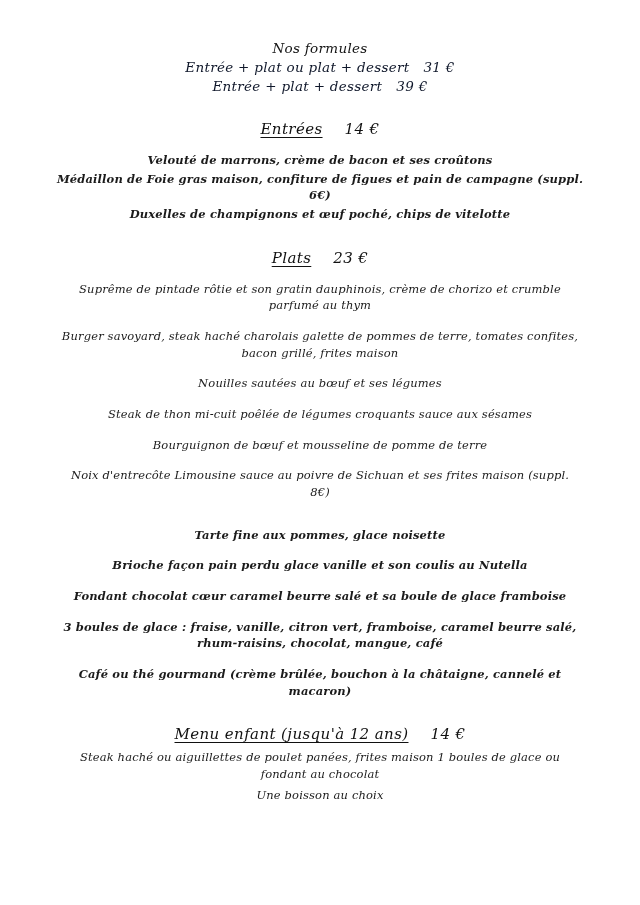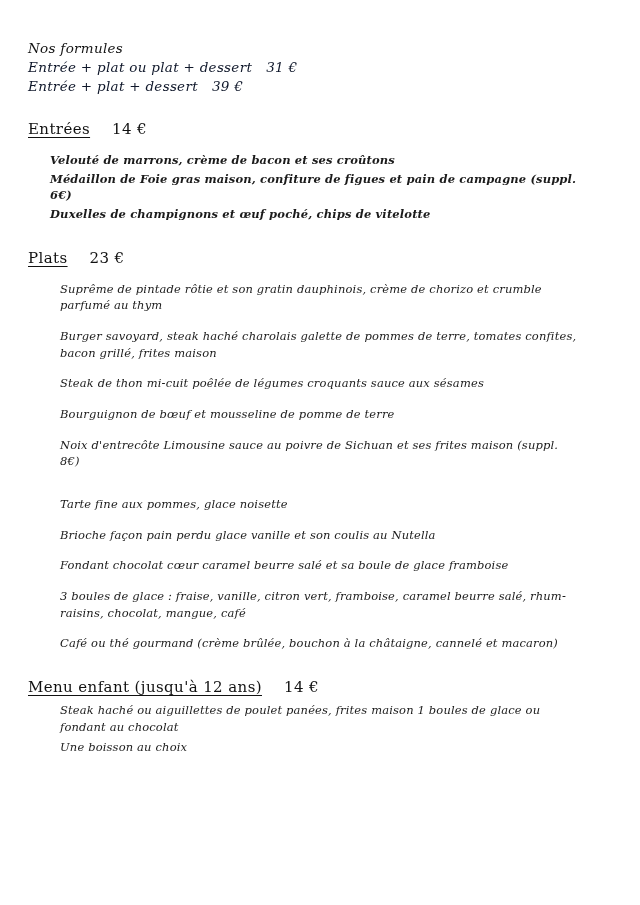--- a/index.html
+++ b/index.html
@@ -12,20 +12,21 @@
     height: 905px;
     font-family: "DejaVu Serif", serif;
     color: #1a1a1a;
     overflow: hidden;
   }
   .menu {
     width: 640px;
     height: 905px;
     box-sizing: border-box;
     padding: 40px 28px 20px 28px;
+    text-align: center;
   }
   .formules-title {
     font-size: 13.5px;
     font-style: italic;
     letter-spacing: 0.3px;
     margin: 0 0 3px 0;
     color: #141414;
   }
   .formule-line {
     font-size: 13.5px;
@@ -35,20 +36,21 @@
     color: #0f172a;
   }
   .formule-line .price {
     margin-left: 14px;
   }
   .section {
     margin-top: 26px;
   }
   .section-head {
     font-size: 15px;
+    font-style: italic;
     letter-spacing: 0.4px;
     margin-bottom: 14px;
     color: #111;
   }
   .section-head .name {
     text-decoration: underline;
     text-underline-offset: 3px;
   }
   .section-head .price {
     margin-left: 22px;
@@ -68,20 +70,21 @@
     max-width: 540px;
     font-weight: bold;
   }
   .plats .item {
     margin-bottom: 14px;
     max-width: 520px;
   }
   .desserts .item {
     margin-bottom: 14px;
     max-width: 520px;
+    font-weight: bold;
   }
   .enfant {
     margin-top: 26px;
   }
   .enfant .section-head {
     margin-bottom: 6px;
   }
   .enfant .item {
     margin-bottom: 4px;
     max-width: 520px;
@@ -110,20 +113,21 @@
     <p class="item">Médaillon de Foie gras maison, confiture de figues et pain de campagne (suppl. 6€)</p>
     <p class="item">Duxelles de champignons et œuf poché, chips de vitelotte</p>
   </div>
 
   <div class="section plats">
     <div class="section-head">
       <span class="name">Plats</span><span class="price">23 €</span>
     </div>
     <p class="item">Suprême de pintade rôtie et son gratin dauphinois, crème de chorizo et crumble parfumé au thym</p>
     <p class="item">Burger savoyard, steak haché charolais galette de pommes de terre, tomates confites, bacon grillé, frites maison</p>
+    <p class="item">Nouilles sautées au bœuf et ses légumes</p>
     <p class="item">Steak de thon mi-cuit poêlée de légumes croquants sauce aux sésames</p>
     <p class="item">Bourguignon de bœuf et mousseline de pomme de terre</p>
     <p class="item">Noix d'entrecôte Limousine sauce au poivre de Sichuan et ses frites maison (suppl. 8€)</p>
   </div>
 
   <div class="section desserts">
     <p class="item">Tarte fine aux pommes, glace noisette</p>
     <p class="item">Brioche façon pain perdu glace vanille et son coulis au Nutella</p>
     <p class="item">Fondant chocolat cœur caramel beurre salé et sa boule de glace framboise</p>
     <p class="item">3 boules de glace : fraise, vanille, citron vert, framboise, caramel beurre salé, rhum-raisins, chocolat, mangue, café</p>

